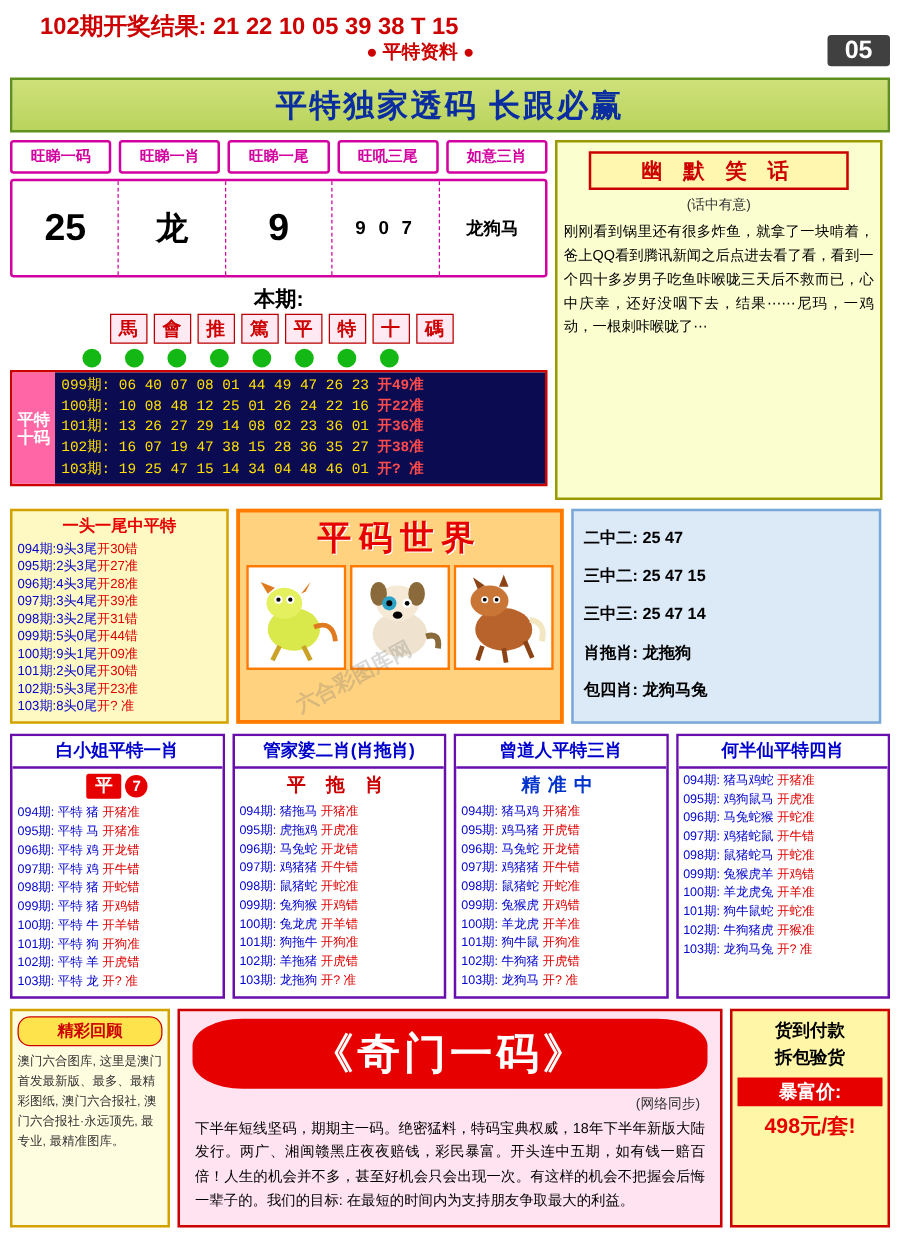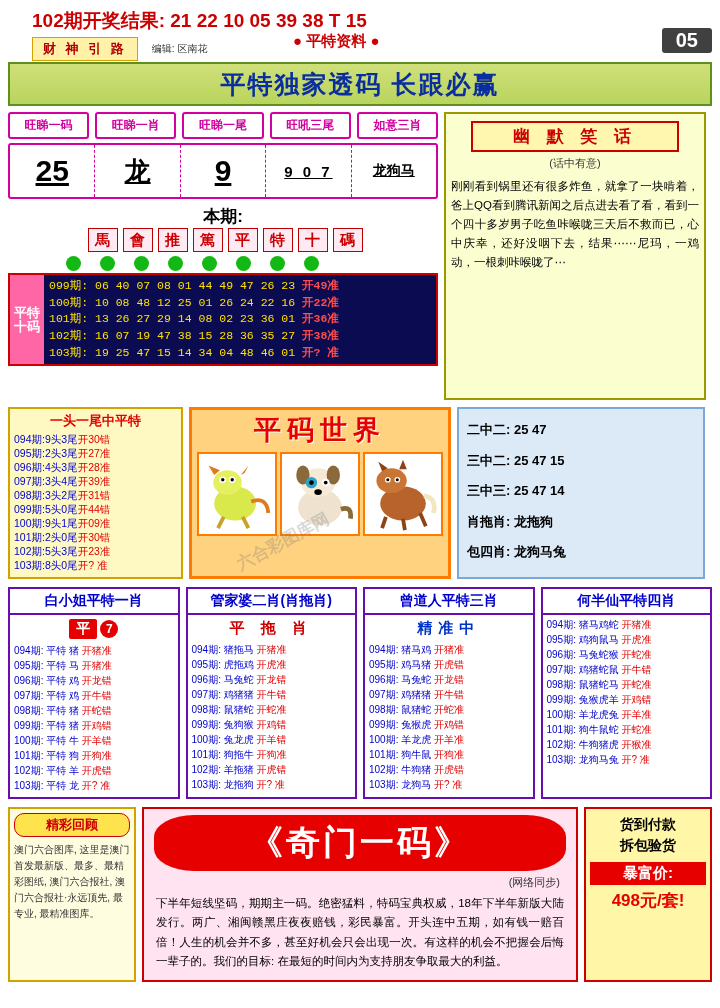--- a/index.html
+++ b/index.html
@@ -53,21 +53,21 @@
   .upper-right { width:262px; }
 
   .tabs { display:flex; gap:6px; }
   .tab {
     flex:1; background:#fff; border:2px solid #d300a0; color:#d300a0;
     text-align:center; font-weight:bold; font-size:12px; padding:3px 0;
     border-radius:3px;
   }
   .numbox {
     margin-top:4px; border:2px solid #d300a0; background:#fff;
-    display:flex; height:56px; border-radius:3px;text-decoration:underline;
+    display:flex; height:79px; border-radius:3px;
   }
   .numcell {
     flex:1; display:flex; align-items:center; justify-content:center;
     border-right:1px dashed #d300a0; font-weight:bold; color:#000;
   }
   .numcell:last-child { border-right:none; }
   .n-big { font-size:30px; }
   .n-mid { font-size:26px; }
   .n-small { font-size:15px; letter-spacing:3px; }
   .n-tiny { font-size:14px; }
@@ -164,24 +164,20 @@
   .br-l2 { font-size:15px; font-weight:bold; color:#fff; background:#e60000; margin-top:6px; padding:2px 0; }
   .br-l3 { font-size:17px; font-weight:bold; color:#e60000; margin-top:4px; }
 </style>
 </head>
 <body>
 
 <div class="page">
 
   <div class="hdr">
     <div class="hdr-title">102期开奖结果: 21 22 10 05 39 38 T 15</div>
-    <div class="hdr-row2">
-      <div class="brand-box">财 神 引 路</div>
-      <div class="editor">编辑: 区南花</div>
-    </div>
     <div class="hdr-center">● 平特资料 ●</div>
     <div class="pagenum">05</div>
   </div>
 
   <div class="banner">
     <span>平特独家透码  长跟必赢</span>
   </div>
 
   <div class="upper">
     <div class="upper-left">

